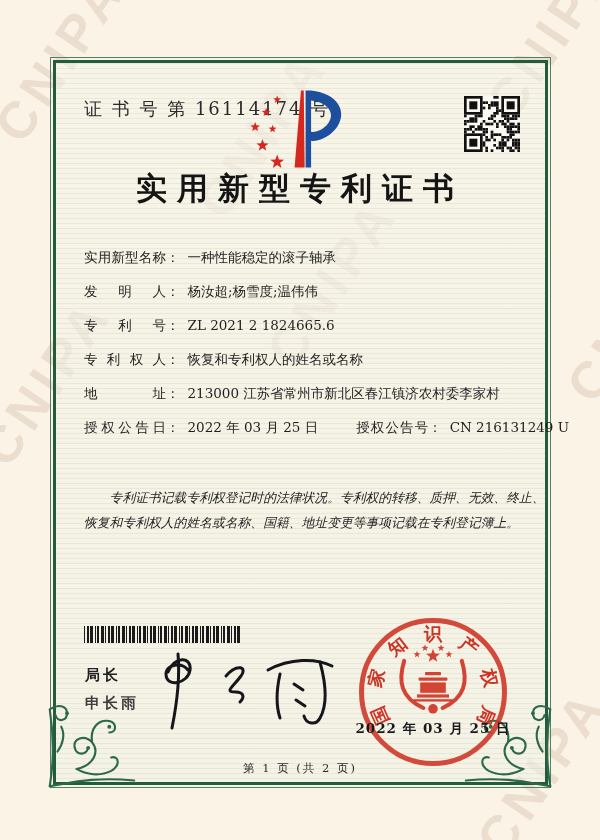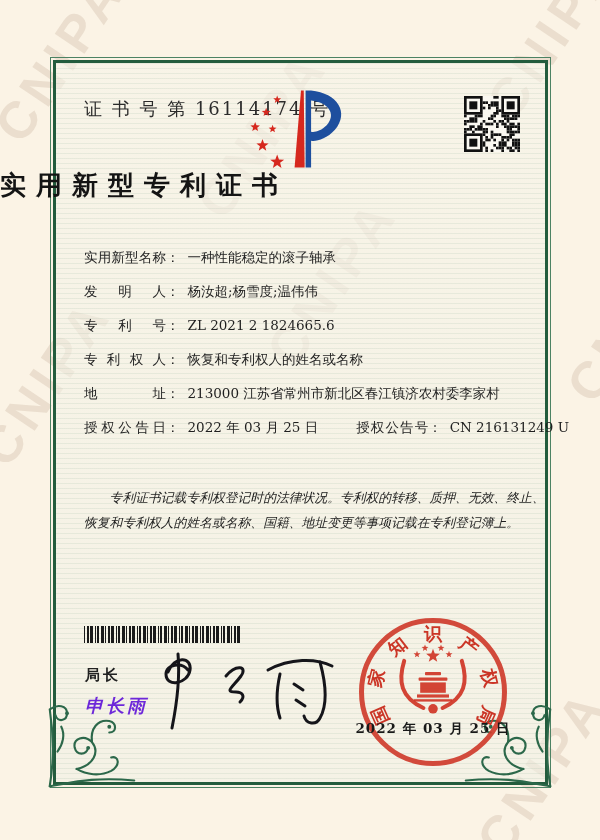--- a/index.html
+++ b/index.html
@@ -24,22 +24,22 @@
 
   .flourish{position:absolute;width:96px;height:96px;z-index:3;}
   .flourish-bl{left:44px;top:696px;}
   .flourish-br{left:460px;top:696px;transform:scaleX(-1);}
 
   
   .certno{position:absolute;left:84px;top:97px;z-index:2;font-size:18px;
           letter-spacing:2px;color:#2b2b2b;}
   .logo{position:absolute;left:246px;top:84px;width:110px;height:88px;z-index:2;}
   .qr{position:absolute;left:464px;top:96px;width:56px;height:56px;z-index:2;background:#faf8f1;}
-  .title{position:absolute;left:0;top:168px;width:100%;z-index:2;
-         font-size:26px;font-weight:bold;letter-spacing:10px;color:#141414;font-family:Liberation Mono, monospace;}
+  .title{position:absolute;left:0;top:168px;width:100%;text-align:center;z-index:2;
+         font-size:31px;font-weight:bold;letter-spacing:10px;color:#141414;font-family:Liberation Mono, monospace;}
 
   
   .fields{position:absolute;left:84px;top:240px;right:34px;z-index:2;}
   .frow{height:34px;line-height:34px;white-space:nowrap;font-size:13.5px;color:#1f1f1f;}
   .flabel{display:inline-block;width:82px;text-align:justify;text-align-last:justify;
           vertical-align:top;color:#262626;}
   .fcolon{margin-right:8px;color:#262626;}
   .flabel2{width:72px;margin-left:38px;}
 
   
@@ -49,22 +49,22 @@
 
   
   .barcode{position:absolute;left:84px;top:626px;width:160px;height:17px;z-index:2;font-size:0;}
   .barcode i{display:inline-block;height:17px;background:#1a1a1a;vertical-align:top;}
 
   
   .sig-title{position:absolute;left:85px;top:666px;z-index:2;
       font-family:"Liberation Sans",sans-serif;font-weight:bold;font-size:15px;
       letter-spacing:3px;color:#222;}
   .sig-name{position:absolute;left:85px;top:694px;z-index:2;
-      font-family:"Liberation Sans",sans-serif;font-weight:bold;font-size:18px;
-      letter-spacing:3px;color:#6d28d9;font-style:italic;}
+      font-family:"Liberation Sans",sans-serif;font-weight:bold;font-size:15px;
+      letter-spacing:3px;color:#404040;}
   .sig-script{position:absolute;left:140px;top:646px;width:210px;height:92px;z-index:2;}
 
   
   .seal{position:absolute;left:353px;top:612px;width:160px;height:160px;z-index:3;}
   .seal-ring{position:absolute;inset:6px;border:5px solid rgba(206,55,40,0.9);border-radius:50%;}
   .sealchar{position:absolute;left:50%;top:50%;width:22px;height:22px;margin:-11px;
       text-align:center;line-height:22px;font-size:18px;font-weight:bold;color:#cb3526;
       transform:rotate(var(--a)) translateY(-58px);}
   .seal-emblem{position:absolute;left:40px;top:28px;width:80px;height:80px;}
   .seal-date{position:absolute;left:-6px;top:108px;width:172px;text-align:center;
@@ -365,14 +365,15 @@
         <circle cx="50" cy="86" r="6"></circle>
       </g>
       <g stroke="#cf3526" stroke-opacity="0.92" stroke-width="5" fill="none" stroke-linecap="round">
         <path d="M14,26 C6,52 10,72 38,85"></path>
         <path d="M86,26 C94,52 90,72 62,85"></path>
       </g>
     </svg>
     <div class="seal-date">2022 年 03 月 25 日</div>
   </div>
 
+  <div class="pageinfo">第 1 页 (共 2 页)</div>
 
 </div>
 
 </body></html>

